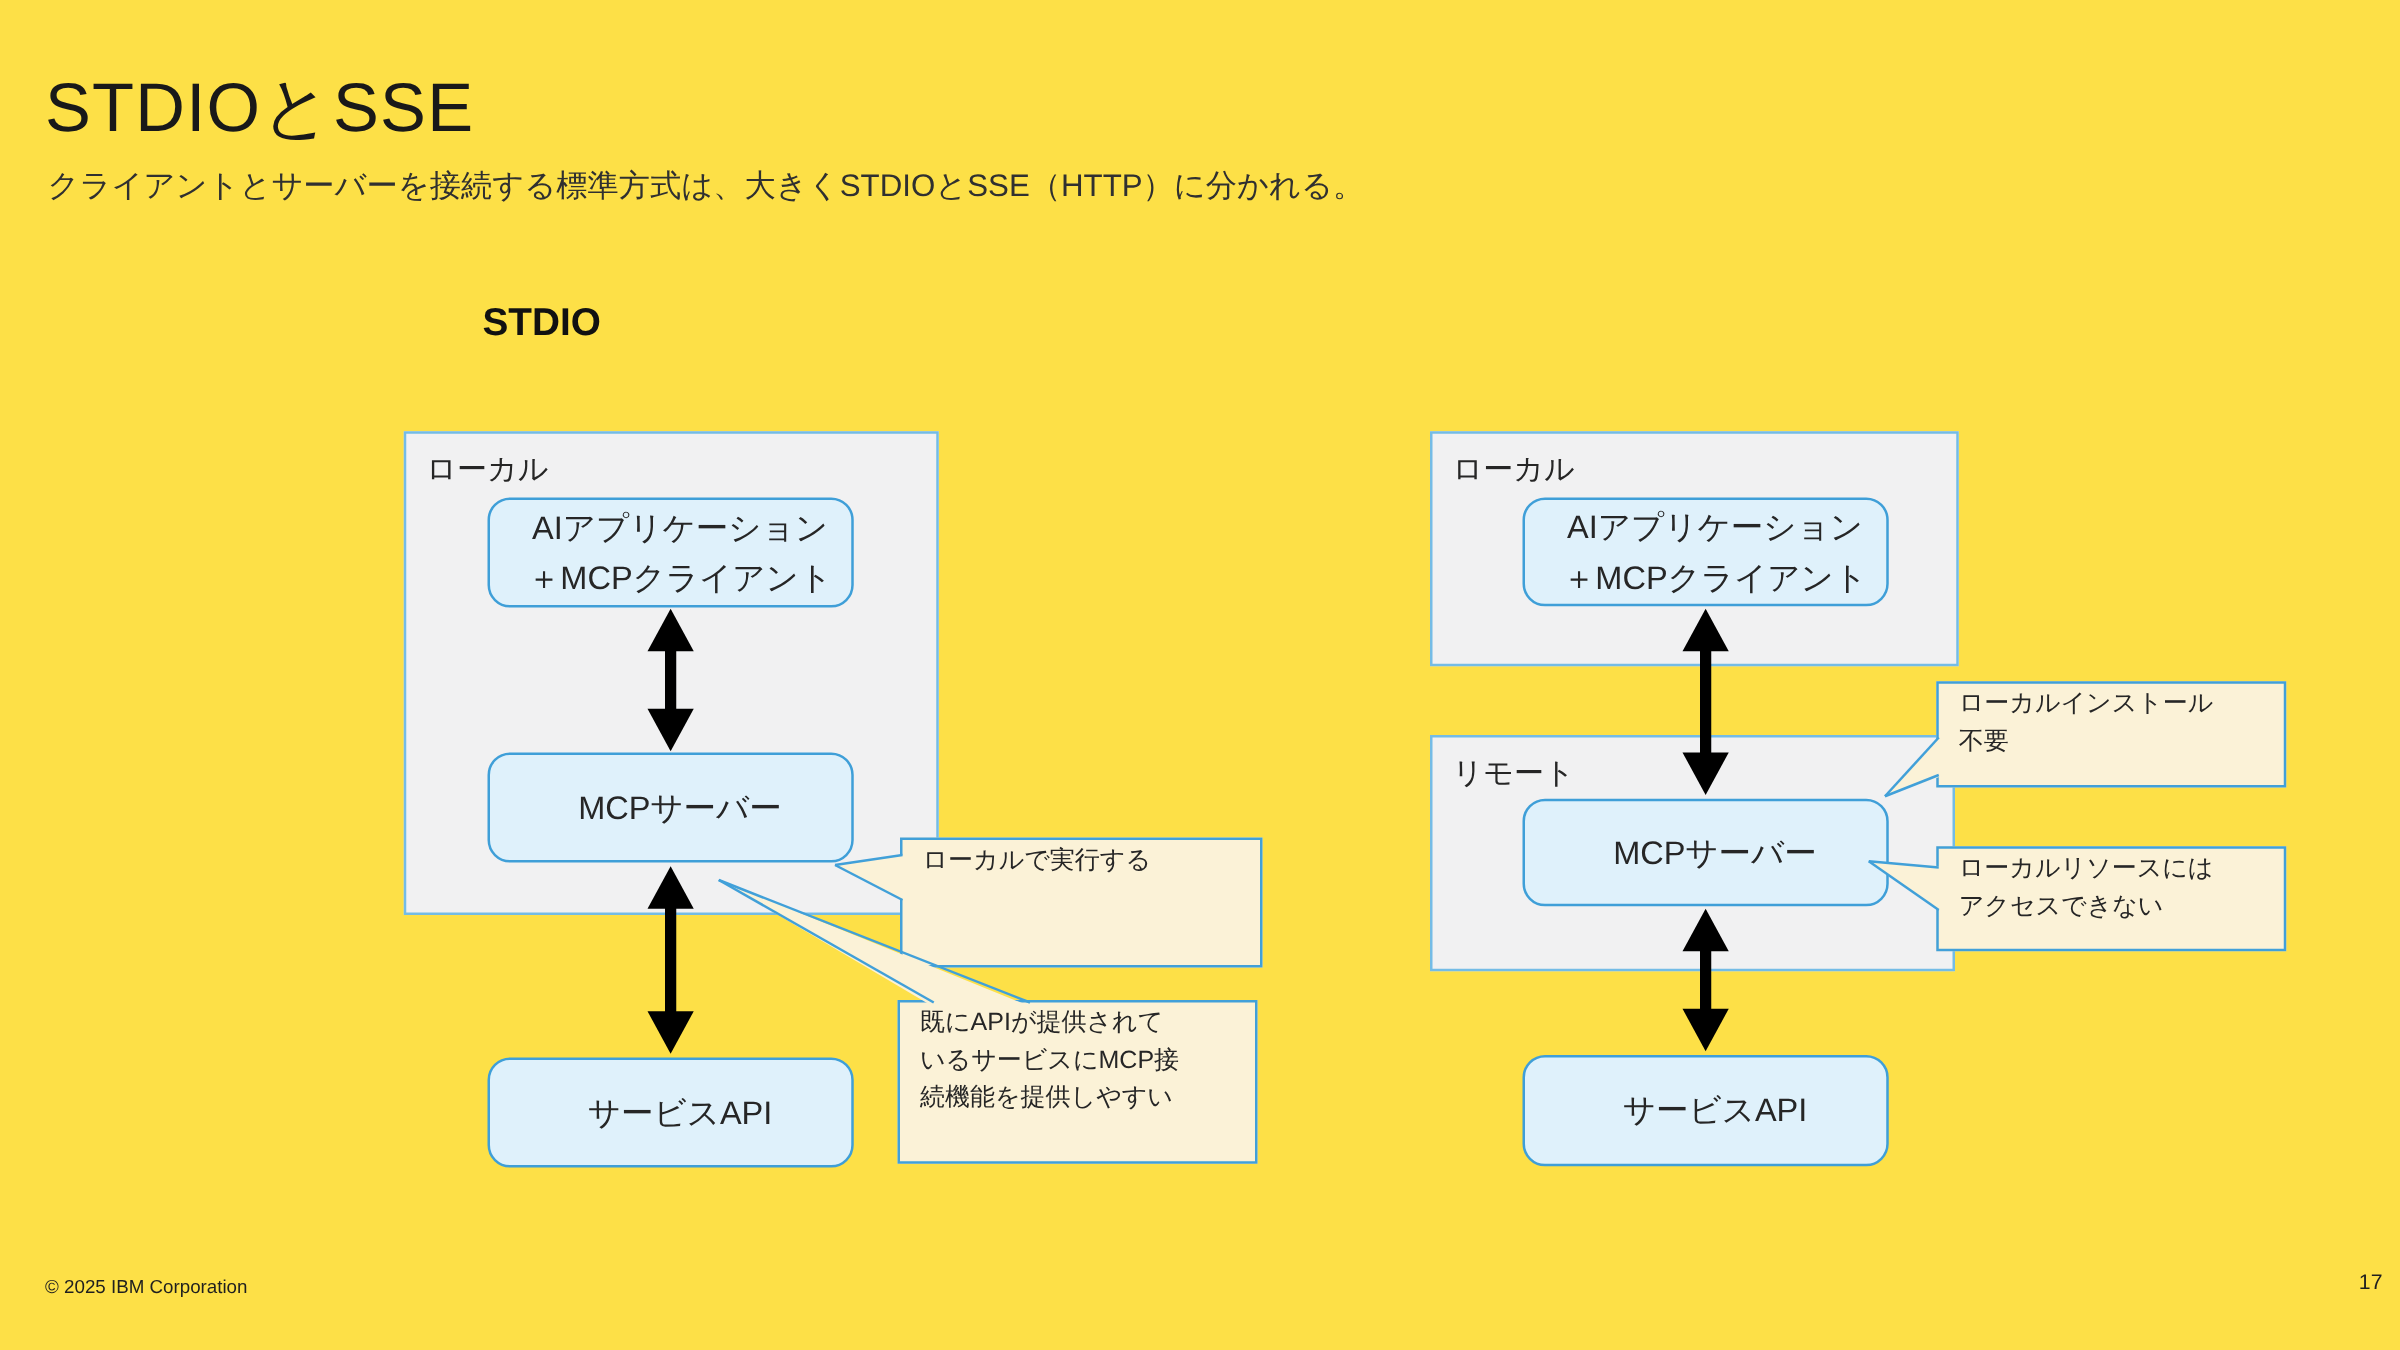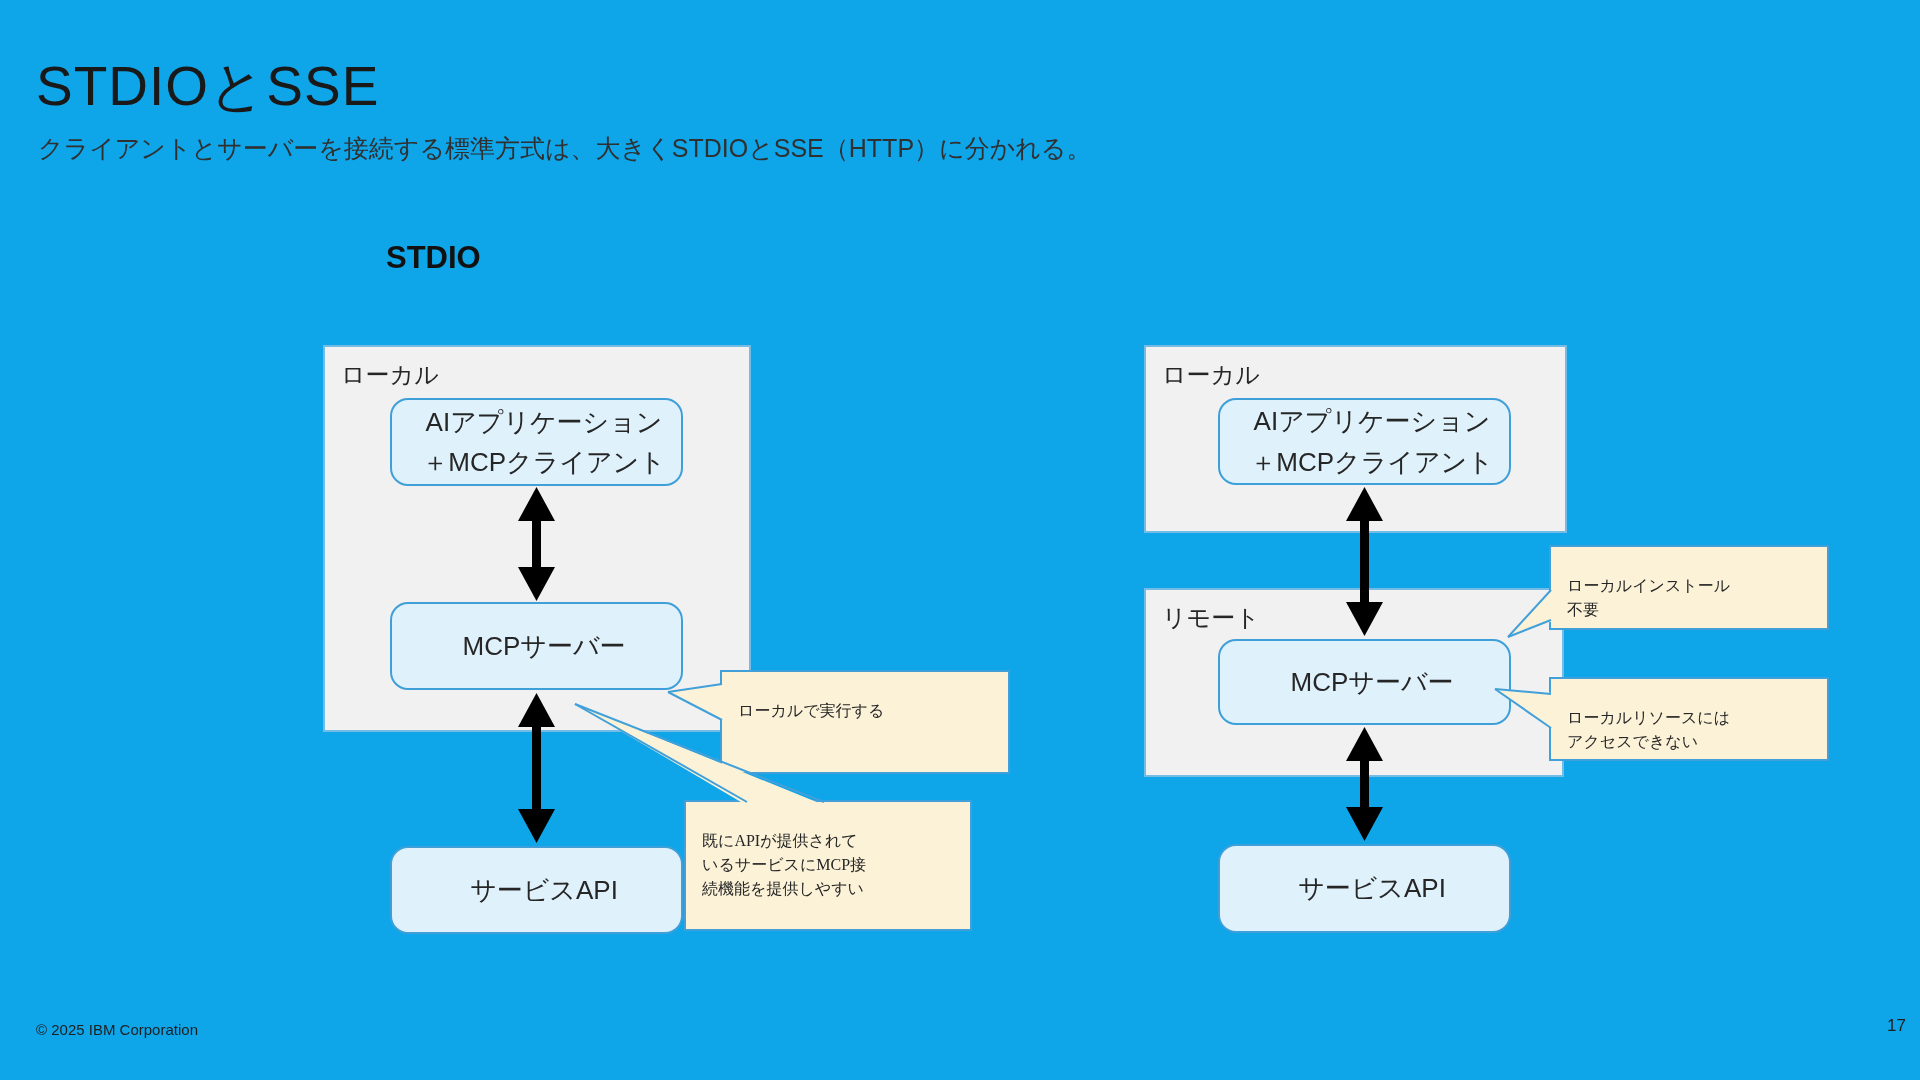--- a/index.html
+++ b/index.html
@@ -2,41 +2,41 @@
 <html lang="ja" style="--box-fill: #dff1fb; --box-border: #3f9fd8; --group-fill: #f1f1f2; --group-border: #74bce6; --callout-fill: #fbf2d7; --callout-border: #41a0d9; --arrow: #000000; --text: #262626;"><head>
 <meta charset="utf-8">
 <style>
   :root{
     --box-fill:#dff1fb; --box-border:#3f9fd8; --group-fill:#f1f1f2; --group-border:#74bce6;
     --callout-fill:#fbf2d7; --callout-border:#41a0d9; --arrow:#000000; --text:#262626;
   }
   *{box-sizing:border-box; margin:0; padding:0;}
   html,body{width:1920px; height:1080px; background:#ffffff;
     font-family:"Liberation Sans","DejaVu Sans",sans-serif; color:var(--text);}
-  #slide{position:relative; width:1920px; height:1080px; overflow:hidden; background:#0ea5e9;}
+  #slide{position:relative; width:1920px; height:1080px; overflow:hidden; background:#fde047;}
 
   .title{position:absolute; left:36px; top:50px; font-size:55px; font-weight:400;
     letter-spacing:1px; color:#191919;}
   .subtitle{position:absolute; left:38px; top:132px; font-size:25px; color:#303030;}
 
   .col-heading{position:absolute; top:240px; width:300px; text-align:left;
     font-size:31px; font-weight:700; color:#111;}
   .col-heading.stdio{left:386px;}
   .col-heading.sse{left:1214px;}
 
   .group-box{position:absolute; background:var(--group-fill);
     border:2px solid var(--group-border);}
   .group-label{position:absolute; left:16px; top:12px; font-size:24px; color:#262626;}
 
   .node-box{position:absolute; background:var(--box-fill); border:2px solid var(--box-border);
     border-radius:18px; display:flex; flex-direction:column; align-items:center;
     justify-content:center; font-size:26px; line-height:1.55; color:#262626; text-align:center;padding-left:15px;}
 
   .callout{position:absolute; background:var(--callout-fill); border:2px solid var(--callout-border);
-    padding:27px 16px; font-size:16px; line-height:1.5; color:#262626;font-family:Liberation Serif, serif;}
+    padding:1px 16px; font-size:20px; line-height:1.5; color:#262626;}
 
   .overlay{position:absolute; left:0; top:0; width:1920px; height:1080px; pointer-events:none;}
 
   .footer{position:absolute; left:36px; top:1021px; font-size:15px; color:#1f1f1f;}
   .page-number{position:absolute; right:14px; top:1016px; font-size:17px; color:#1f1f1f;}
 </style>
 </head>
 <body>
 
 <div id="slide">
@@ -81,21 +81,21 @@
   </div>
 
   <div class="node-box" style="left:1218px; top:844px; width:293px; height:89px;">
     <span>サービスAPI</span>
   </div>
 
   <div class="callout" style="left:720px; top:670px; width:290px; height:104px;">
     <span>ローカルで実行する</span>
   </div>
 
-  <div class="callout" style="left:684px; top:800px; width:288px; height:131px;">
+  <div class="callout" style="left:718px; top:800px; width:288px; height:131px;">
     <div>既にAPIが提供されて</div>
     <div>いるサービスにMCP接</div>
     <div>続機能を提供しやすい</div>
   </div>
 
   <div class="callout" style="left:1549px; top:545px; width:280px; height:85px;">
     <div>ローカルインストール</div>
     <div>不要</div>
   </div>
 

